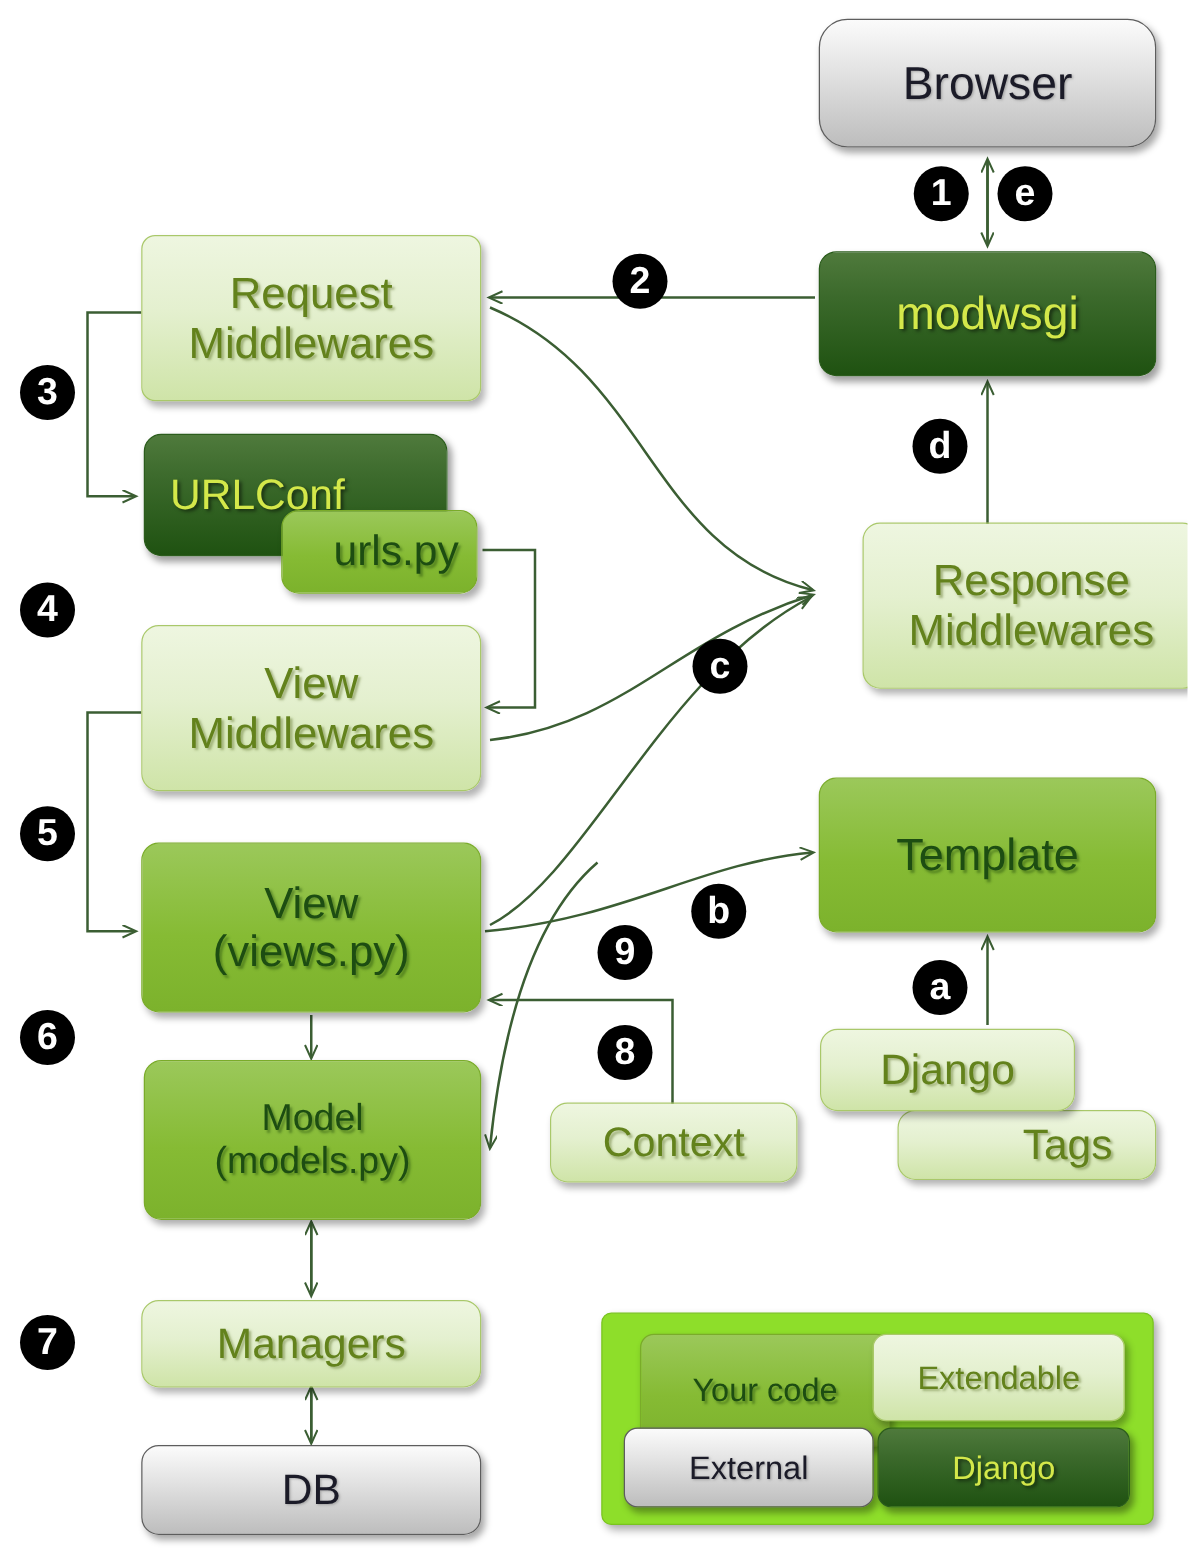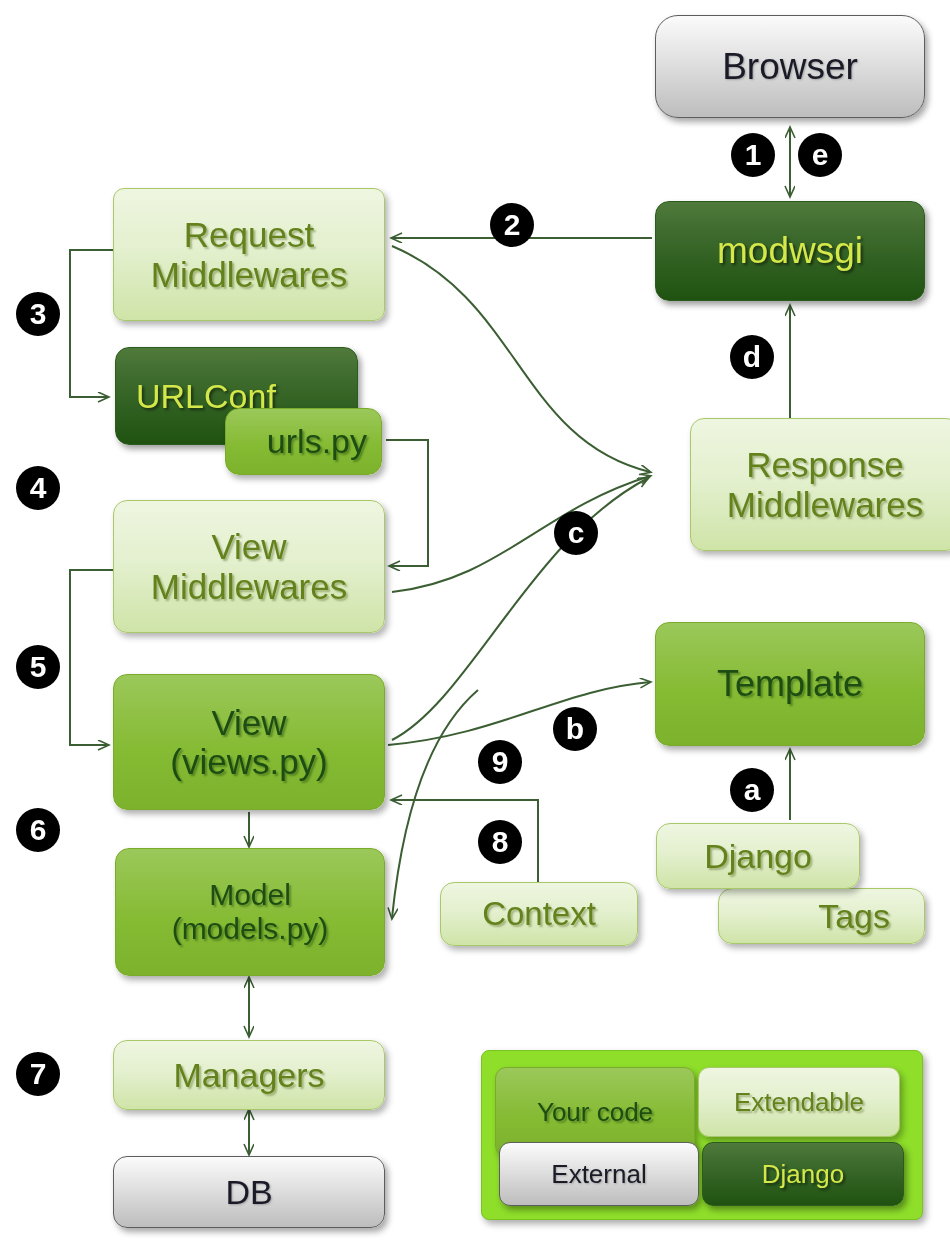--- a/index.html
+++ b/index.html
@@ -215,21 +215,21 @@
     <span>6</span>
     </div>
   <div class="badge" style="left:478px;top:820px;">
     <span>8</span>
     </div>
   <div class="badge" style="left:16px;top:1052px;">
     <span>7</span>
     </div>
 
   <div id="legend">
-    <div class="lg t-code" style="left:13px;top:16px;width:200px;height:90px;text-align:right;">
+    <div class="lg t-code" style="left:30px;top:16px;width:200px;height:90px;text-align:right;">
       <span>Your code</span>
     </div>
     <div class="lg t-ext" style="left:216px;top:16px;width:202px;height:70px;">
       <span>Extendable</span>
     </div>
     <div class="lg t-ext-grey" style="left:17px;top:91px;width:200px;height:64px;">
       <span>External</span>
     </div>
     <div class="lg t-django" style="left:220px;top:91px;width:202px;height:64px;">
       <span>Django</span>

